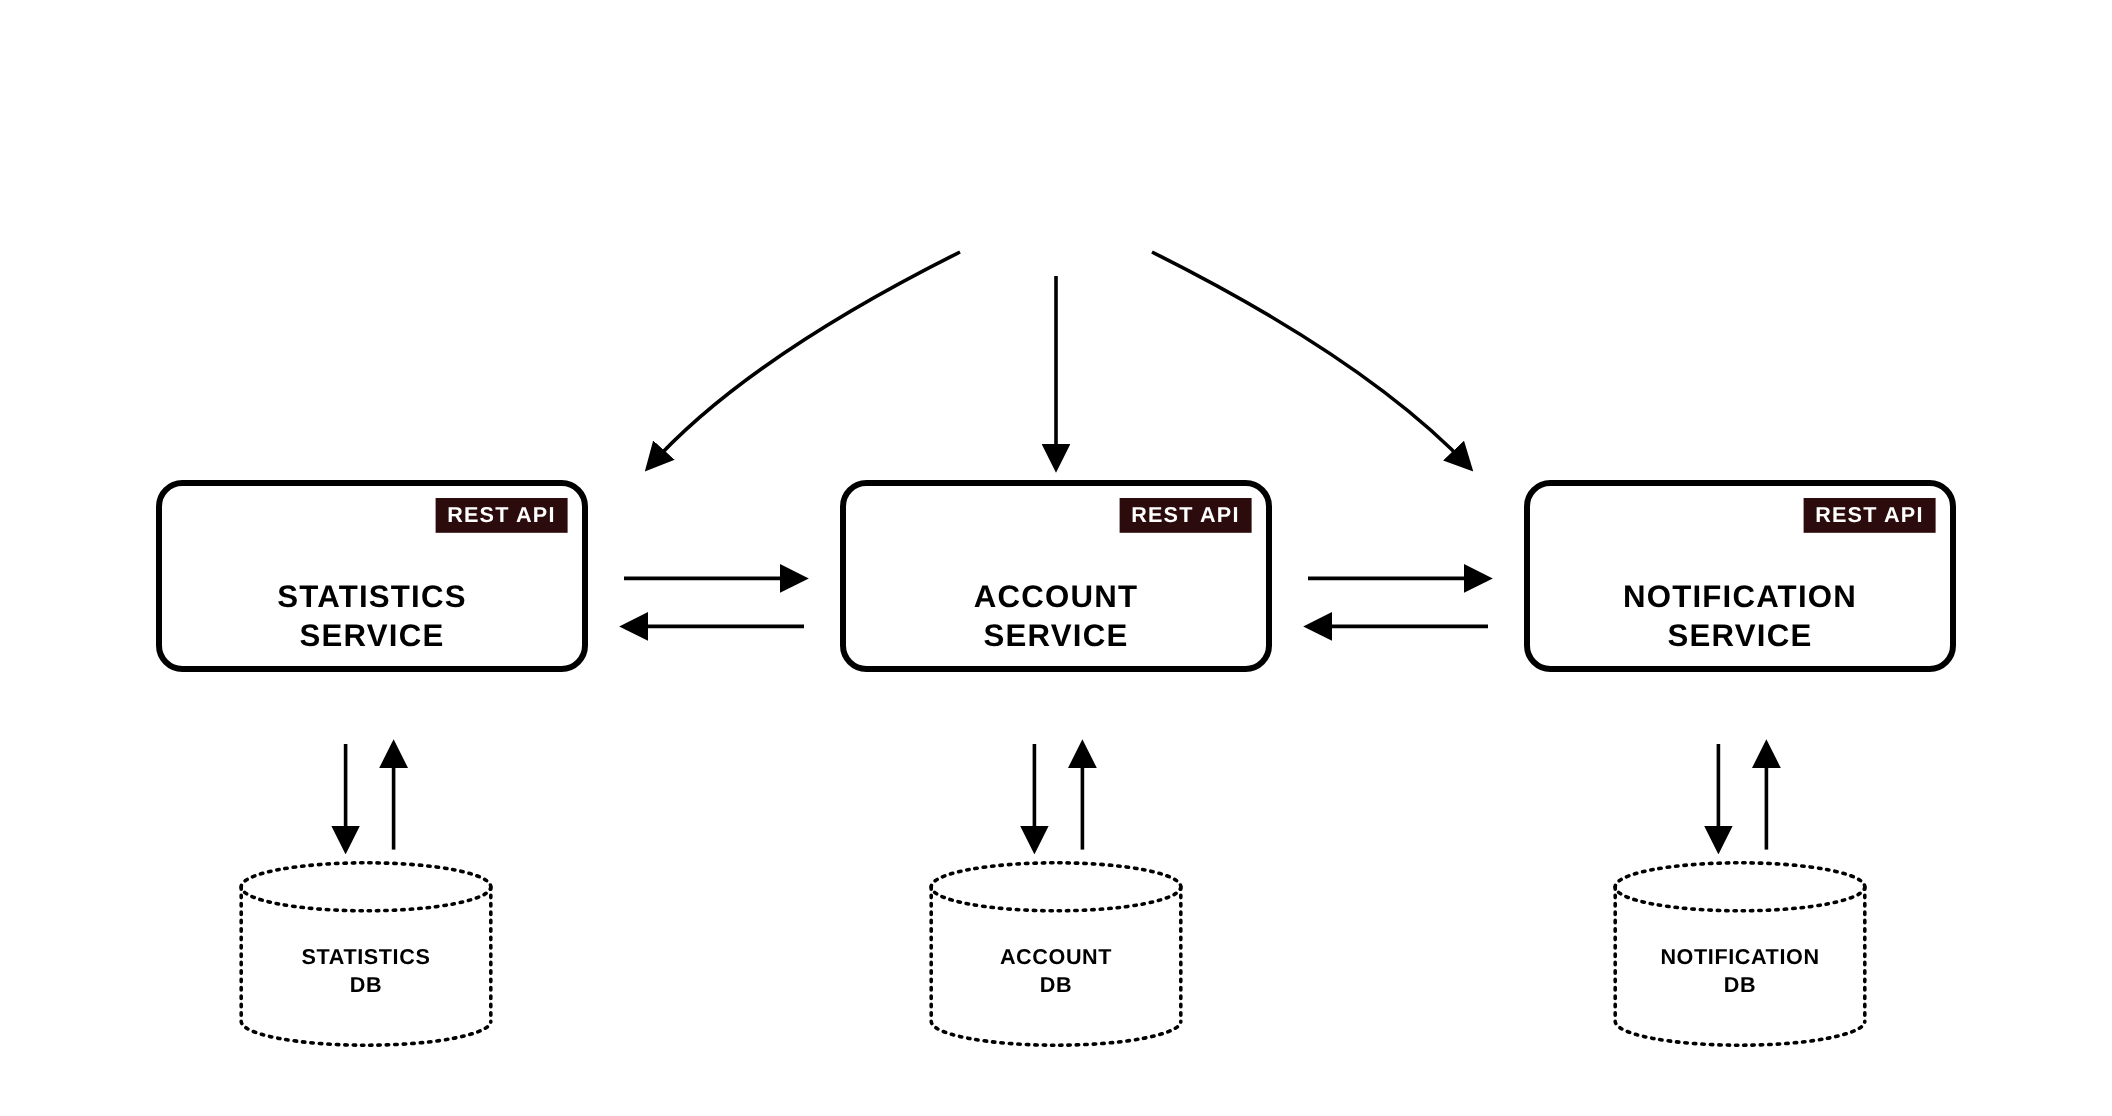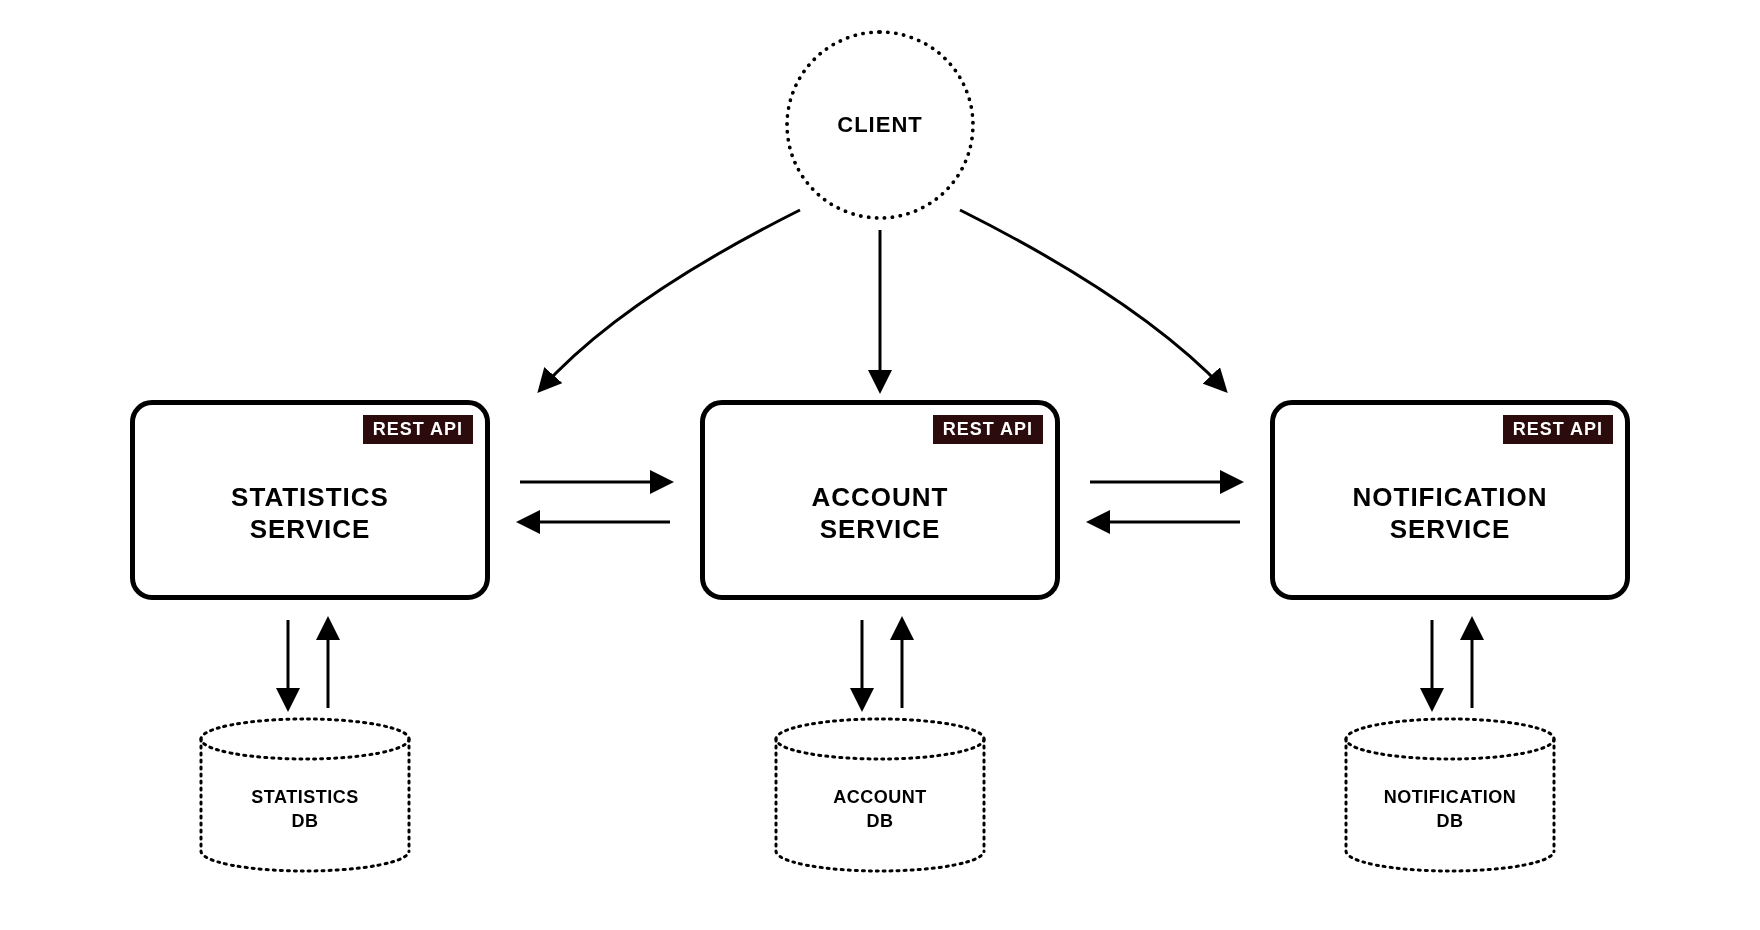--- a/index.html
+++ b/index.html
@@ -39,21 +39,21 @@
   .client span {
     font-weight: 800;
     font-size: 22px;
     letter-spacing: 1px;
   }
 
   
   .service {
     position: absolute;
     width: 360px;
-    height: 200px;
+    height: 160px;
     border: 5px solid #000;
     border-radius: 22px;
     box-sizing: border-box;
     background: #fff;
   }
   .service .badge {
     position: absolute;
     top: 10px;
     right: 12px;
     background: #2b0b0b;
@@ -94,23 +94,20 @@
     font-size: 18px;
     line-height: 24px;
     letter-spacing: 0.5px;
   }
 </style>
 </head>
 <body>
 
 <div class="stage">
 
-  <div class="client" style="left:785px; top:30px;">
-    <span>CLIENT</span>
-  </div>
 
   <div class="service" style="left:130px; top:400px;">
     <div class="badge">REST API</div>
     <div class="title">
       <span>STATISTICS</span><br>
       <span>SERVICE</span>
     </div>
   </div>
 
   <div class="service" style="left:700px; top:400px;">

